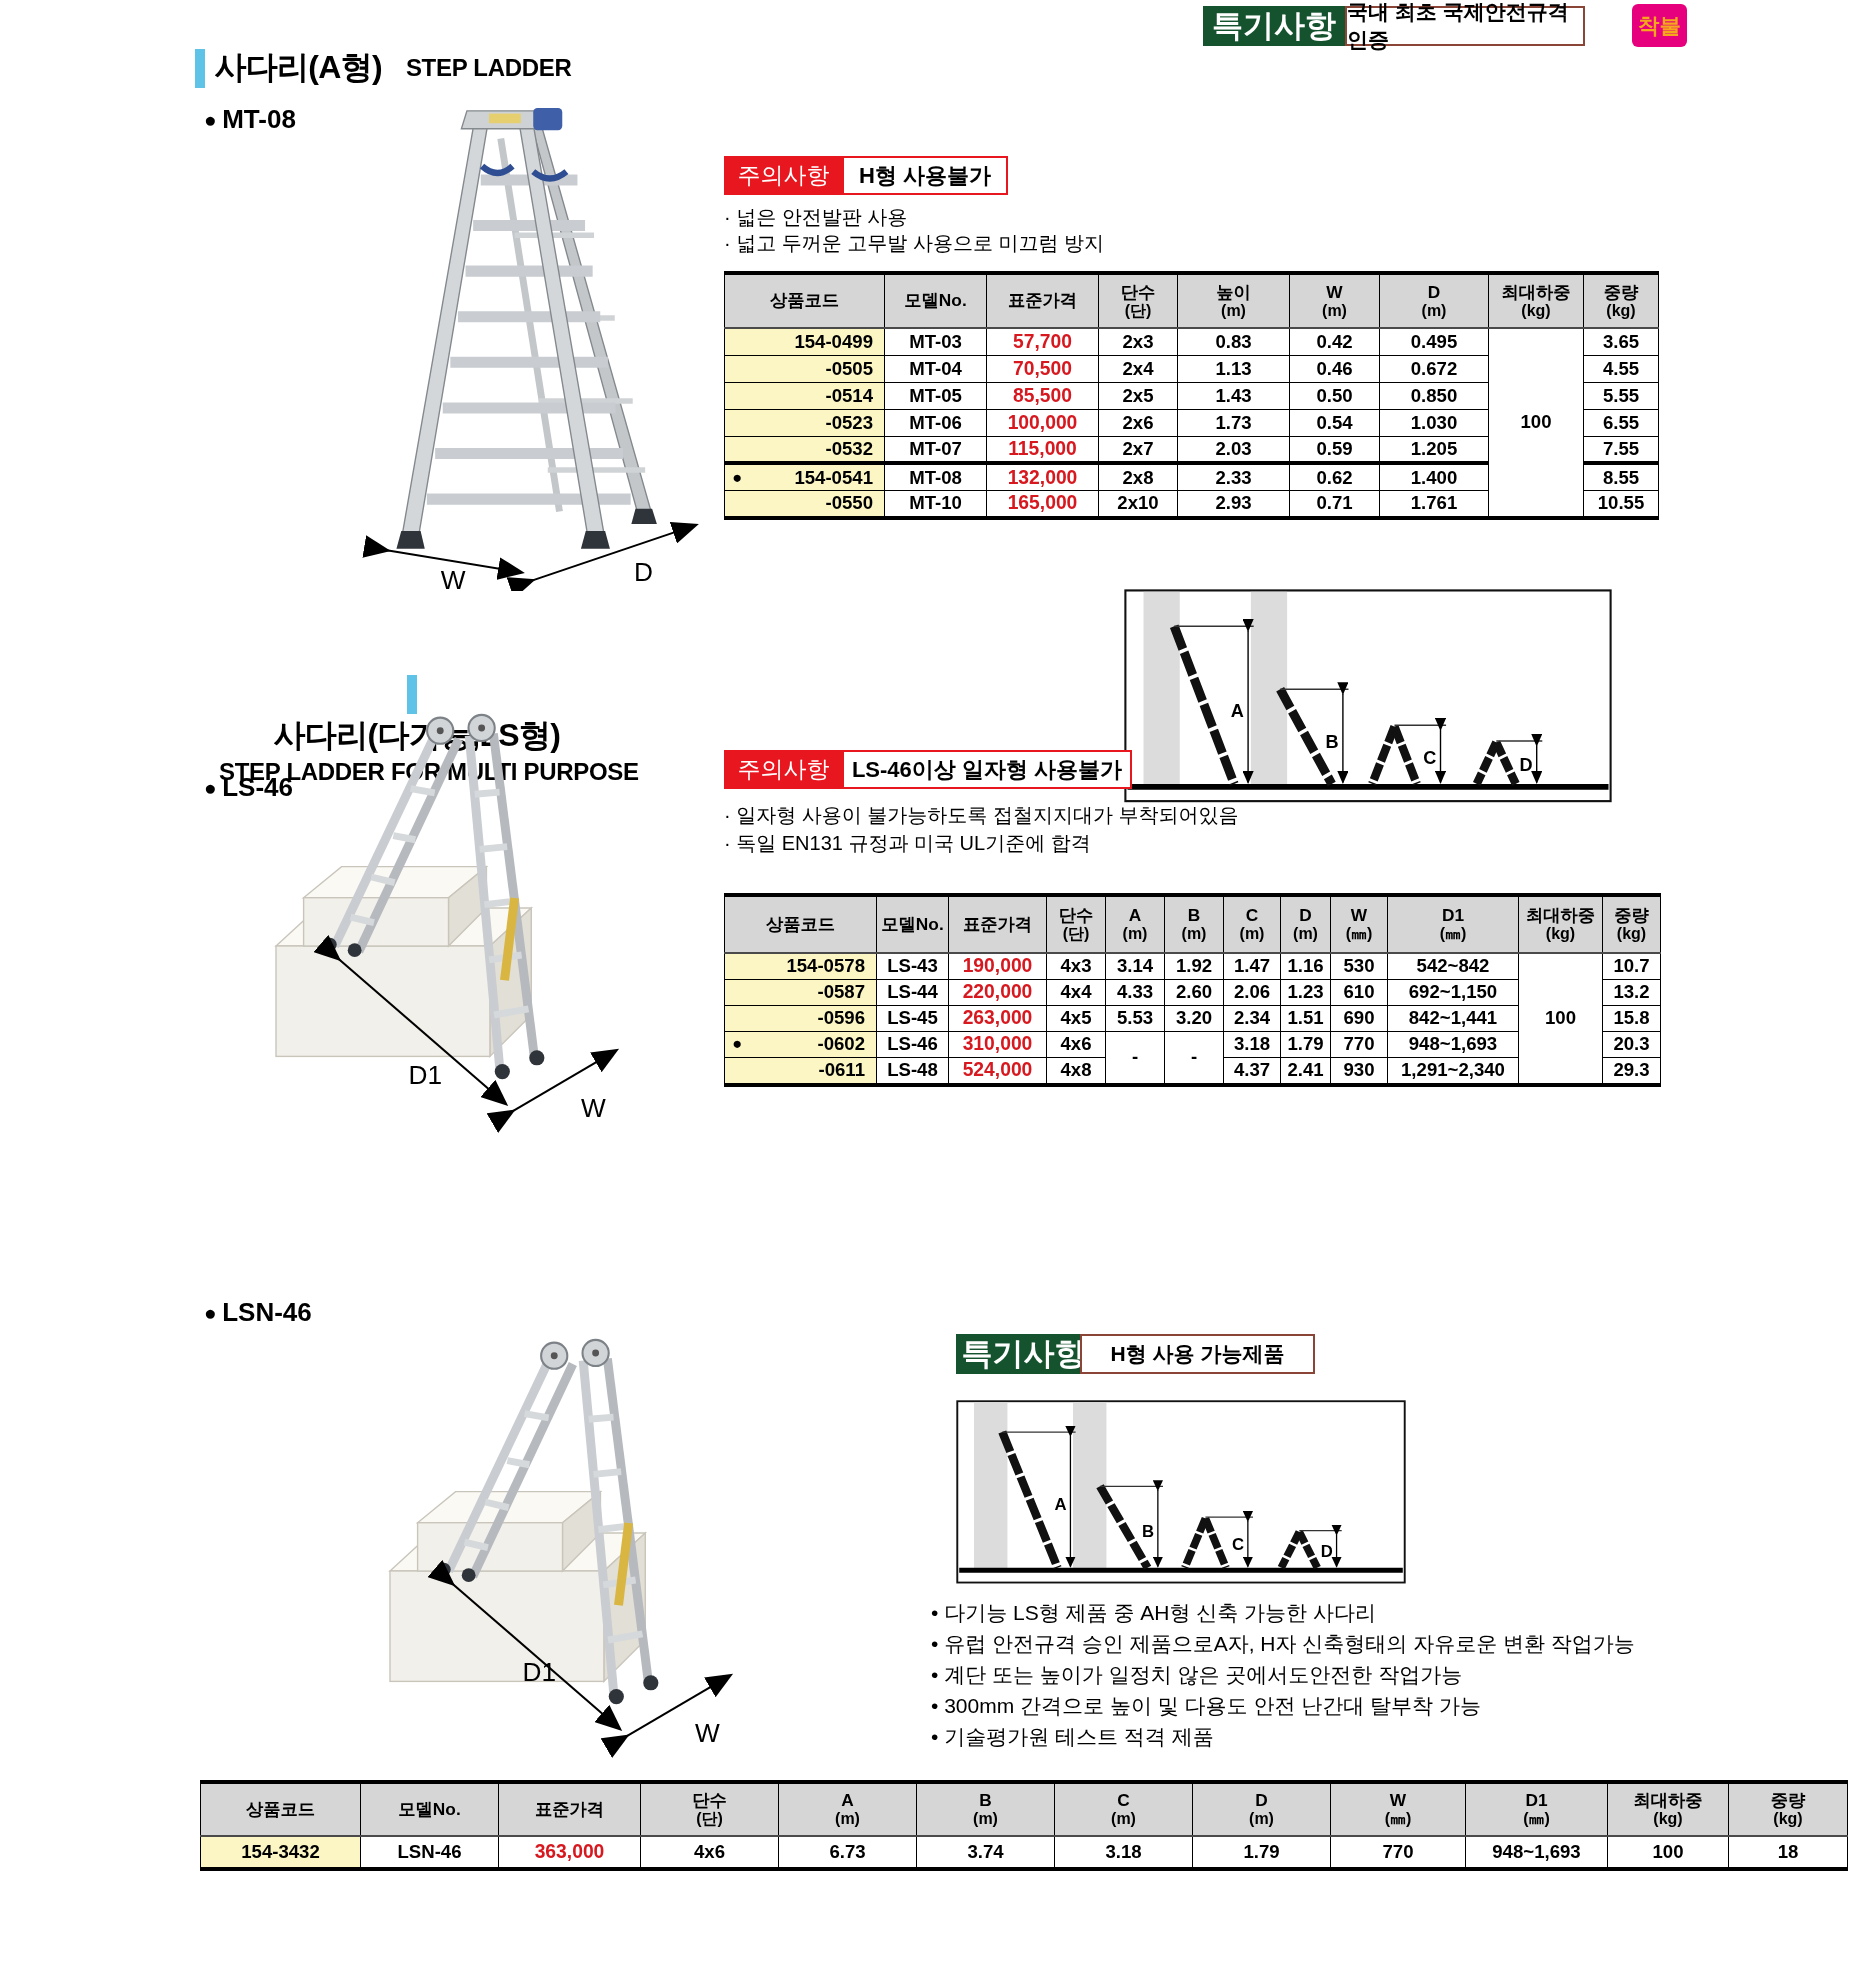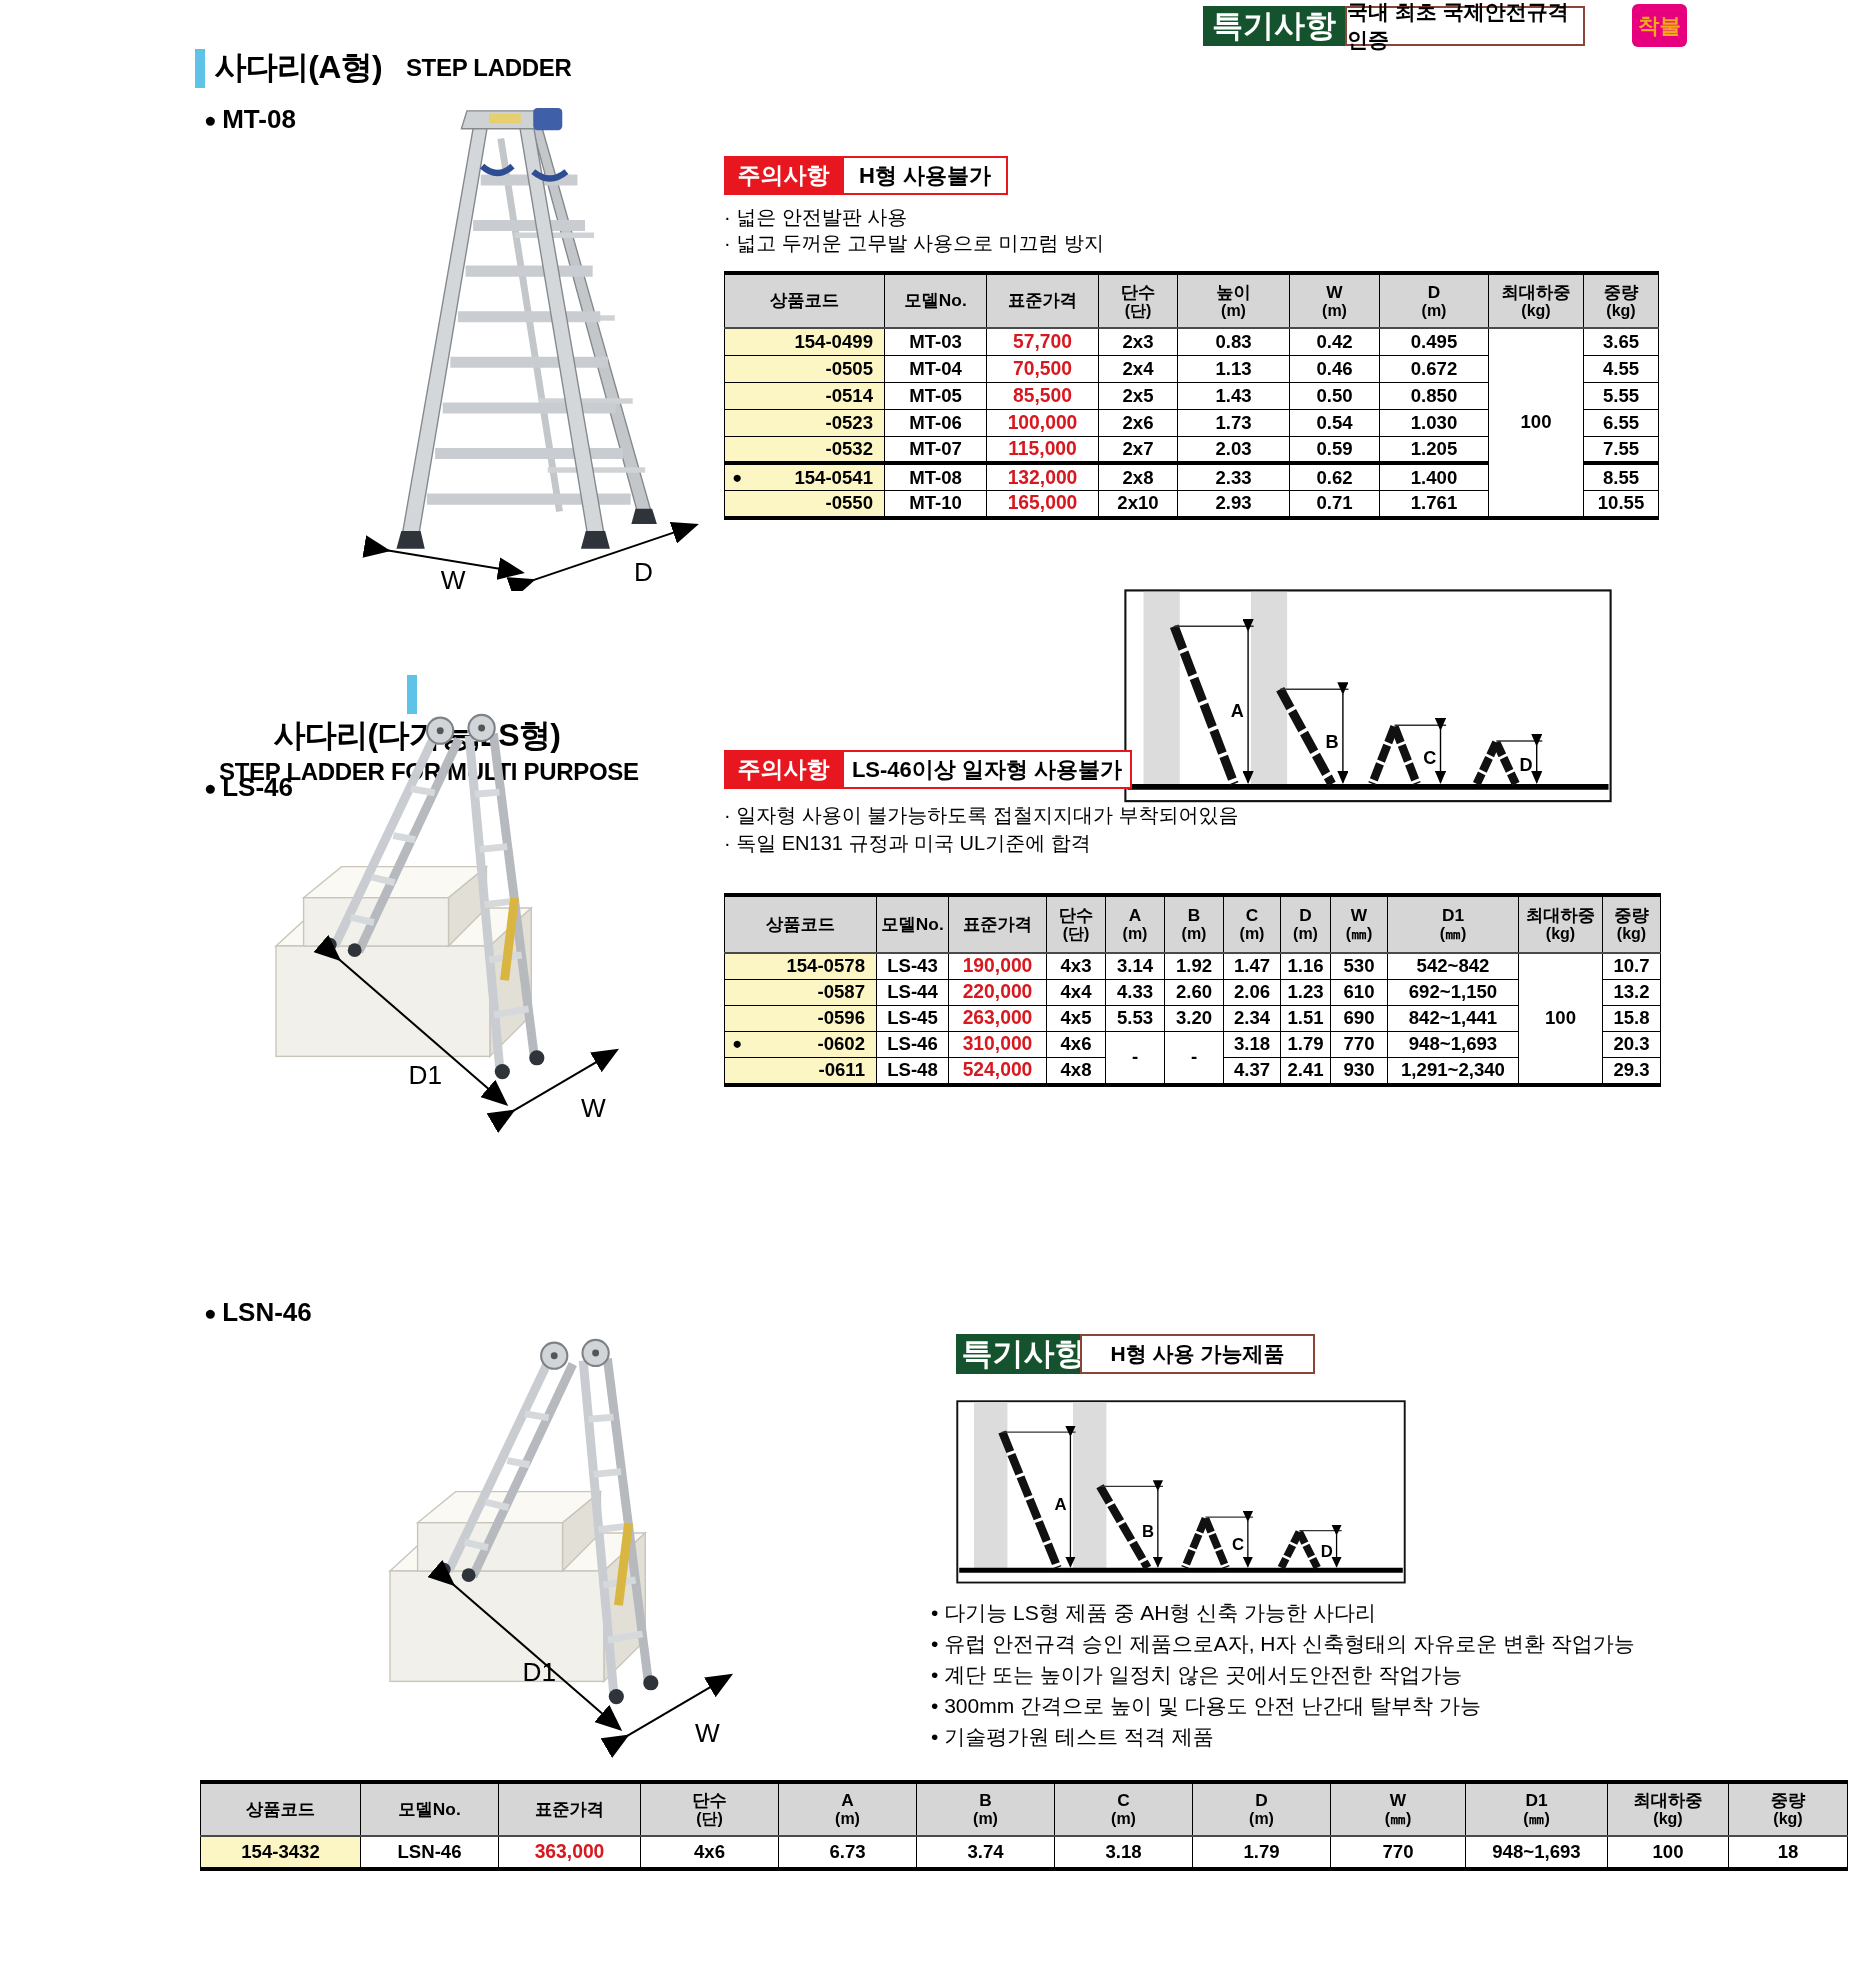--- a/index.html
+++ b/index.html
@@ -8,21 +8,21 @@
   .abs { position:absolute; }
 
   
   .badge-label { background:#14532d; color:#fff; font-weight:bold; font-size:31px;
                  display:flex; align-items:center; justify-content:center; }
   .badge-text  { background:#fff; border:2.8px solid #8a4537; color:#000; font-weight:bold;
                  font-size:21px; display:flex; align-items:center; justify-content:center; }
   .sticker { background:#e6007e; color:#f5a81c; font-weight:bold; font-size:21.4px;
              border-radius:6px; display:flex; align-items:center; justify-content:center; }
 
-  .caut-label { background:#e8171f; color:#fff; font-weight:bold; font-size:23px;
+  .caut-label { background:#e8171f; color:#fff; font-weight:normal; font-size:23px;
                 display:flex; align-items:center; justify-content:center; }
   .caut-text  { background:#fff; border:2.8px solid #e8171f; color:#000; font-weight:bold;
                 font-size:22px; display:flex; align-items:center; justify-content:center; }
 
   
   .sec-title { display:flex; align-items:center; }
   .sec-title .bar { width:9.7px; height:39px; background:#5fc3e8; margin-right:9.7px; flex:0 0 auto; }
   .sec-title .ko { font-size:32px; font-weight:800; letter-spacing:-0.7px; }
   .sec-title .en { font-size:24px; font-weight:700; margin-left:24px; letter-spacing:-0.3px; }
 

